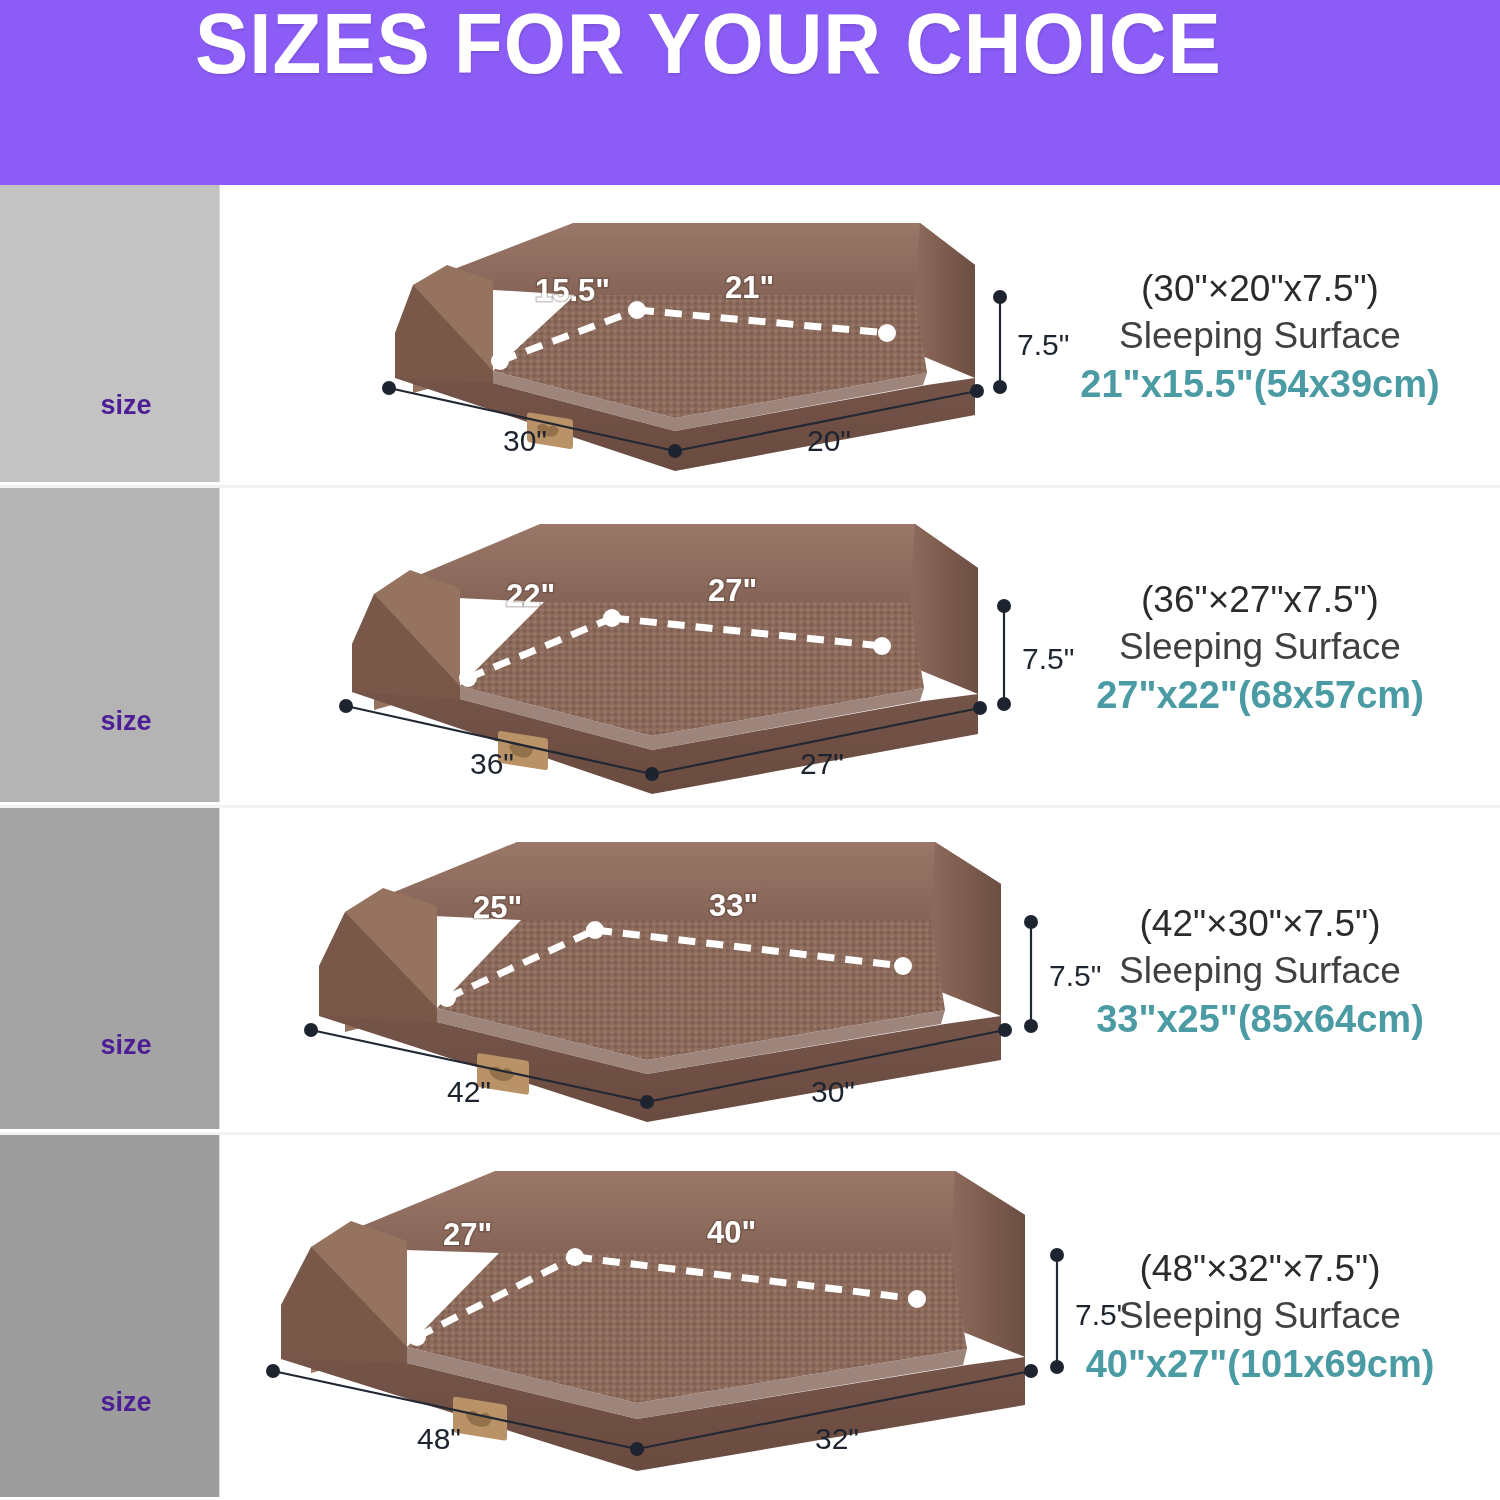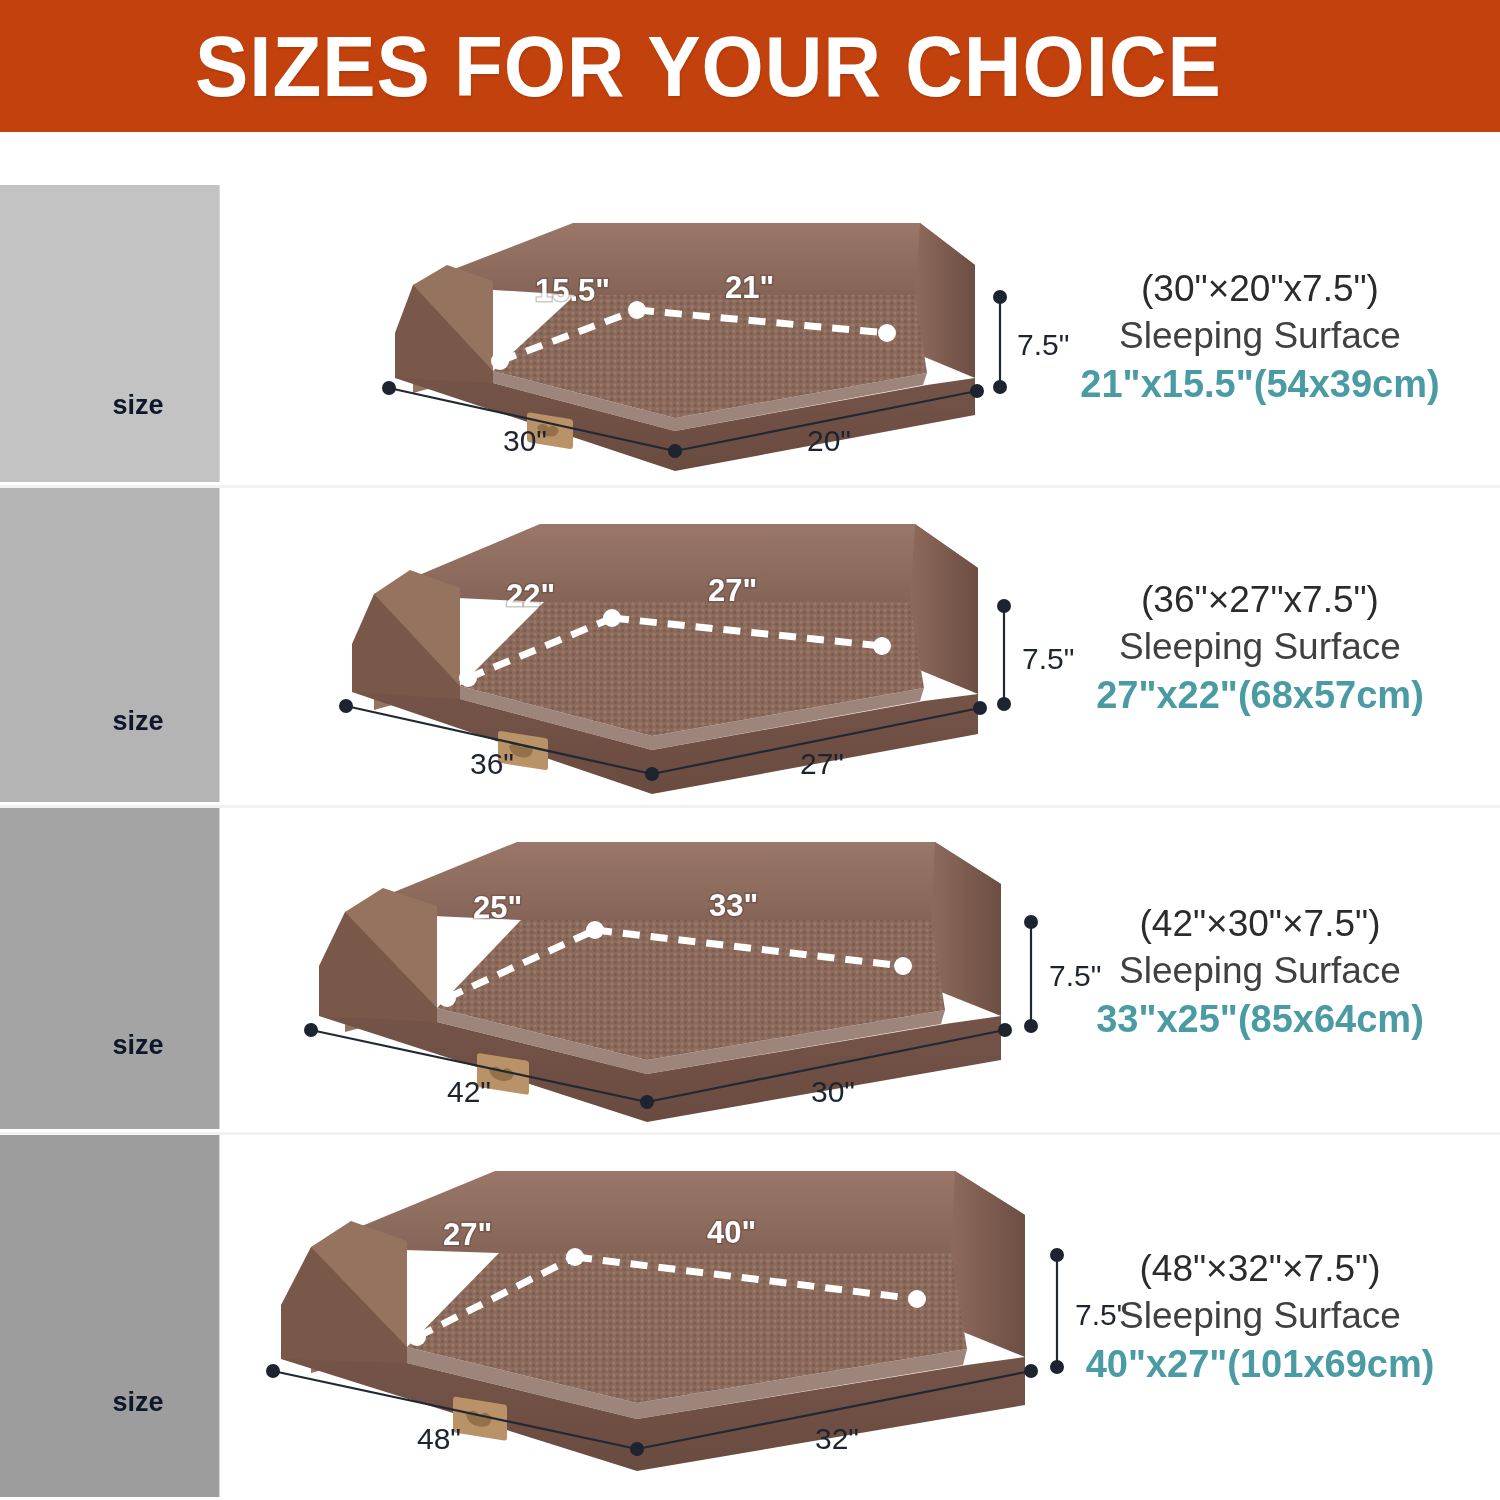--- a/index.html
+++ b/index.html
@@ -7,23 +7,23 @@
   body{
     width:1500px;height:1500px;
     background:#ffffff;
     font-family:"Liberation Sans","DejaVu Sans",sans-serif;
     overflow:hidden;
     position:relative;
   }
 
   
   .header{
-    position:absolute;left:0;top:0;width:1500px;height:132px;
-    background:#c2410c;
-    display:flex;align-items:center;
+    position:absolute;left:0;top:0;width:1500px;height:185px;
+    background:#8b5cf6;
+    display:flex;align-items:flex-start;
   }
   .header-title{
     margin-left:195px;
     color:#ffffff;
     font-size:86px;
     font-weight:bold;
     letter-spacing:1px;
     line-height:1;
     transform:scaleX(0.93);
     transform-origin:left center;
@@ -42,23 +42,23 @@
     box-sizing:border-box;
   }
   .row:last-child{border-bottom:none;}
 
   .size-cell{
     position:absolute;left:0;top:0;bottom:3px;width:220px;
     border-right:1px solid #d8d8d8;
     box-sizing:border-box;
   }
   .size-label{
-    position:absolute;left:12px;width:252px;
+    position:absolute;left:0;width:252px;
     text-align:center;
-    color:#0f172a;
+    color:#4c1d95;
     font-size:27px;
     font-weight:bold;
   }
 
   .bed-cell{
     position:absolute;top:0;bottom:3px;left:220px;right:0;
   }
 
   
   .spec{

